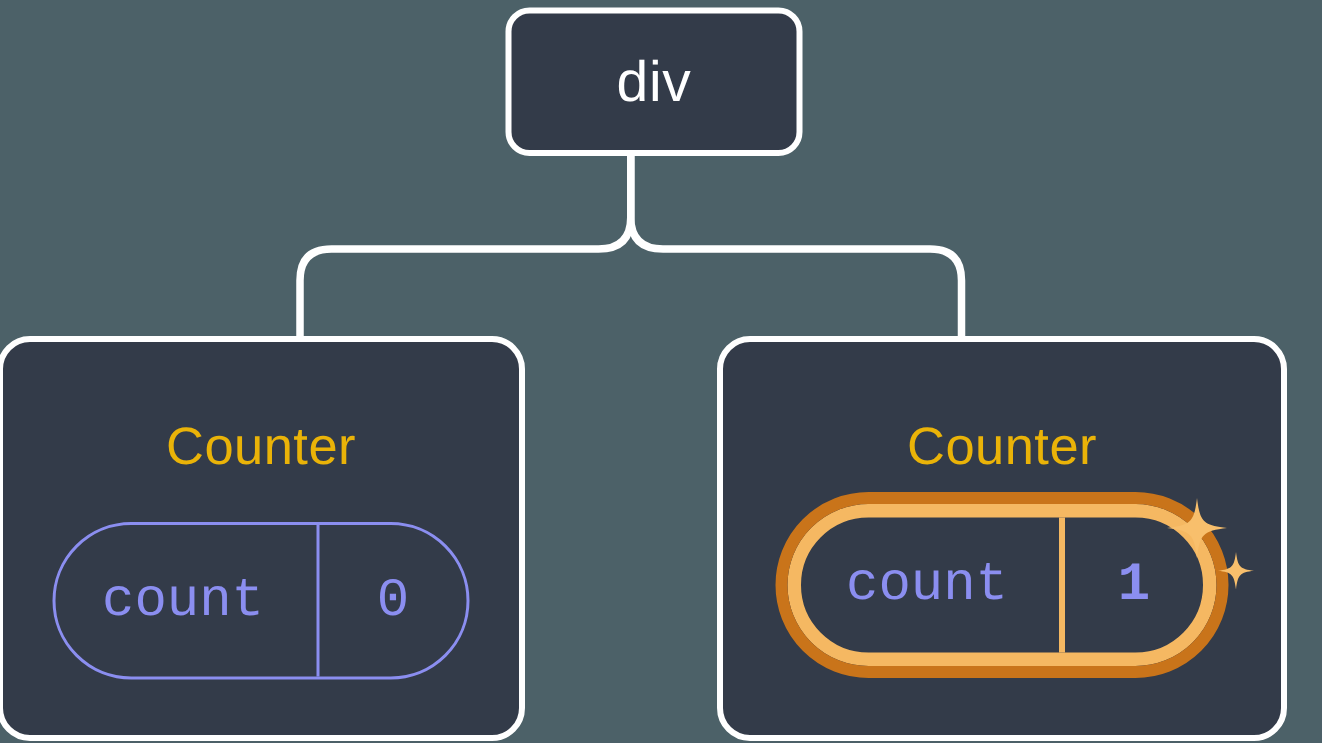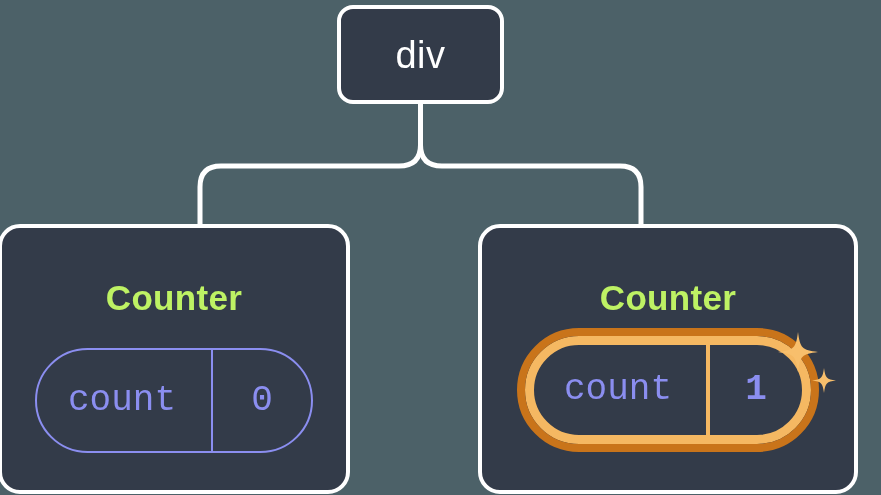--- a/index.html
+++ b/index.html
@@ -31,21 +31,21 @@
   .node {
     position: absolute;
     box-sizing: border-box;
     background: #333b49;
     border: 4px solid #ffffff;
     border-radius: 22px;
   }
   .node-root {
     left: 337px;
     top: 5px;
-    width: 167px;
+    width: 198px;
     height: 99px;
     border-radius: 16px;
     display: flex;
     align-items: center;
     justify-content: center;
   }
   .node-root .node-title {
     font-size: 38px;
     line-height: 1;
     color: #ffffff;
@@ -62,22 +62,22 @@
   .node-child.right { left: 478px; width: 380px; }
 
   .child-title {
     position: absolute;
     top: 52px;
     left: 0;
     right: 0;
     text-align: center;
     font-size: 35px;
     line-height: 1;
-    color: #bef264;
-    font-weight: 700;
+    color: #eab308;
+    font-weight: 400;
     letter-spacing: 0.3px;
   }
 
   
   .pill-wrap {
     position: absolute;
     top: 120px;
     left: 0;
     right: 0;
     display: flex;

